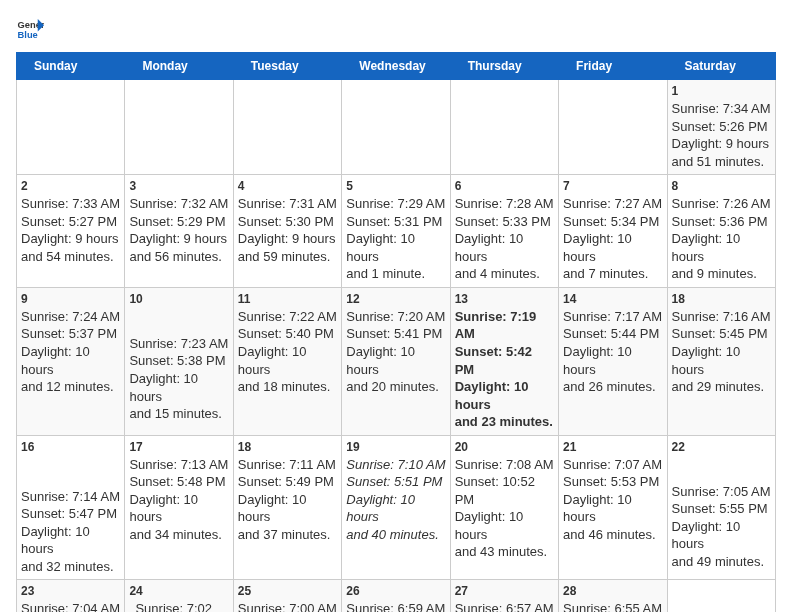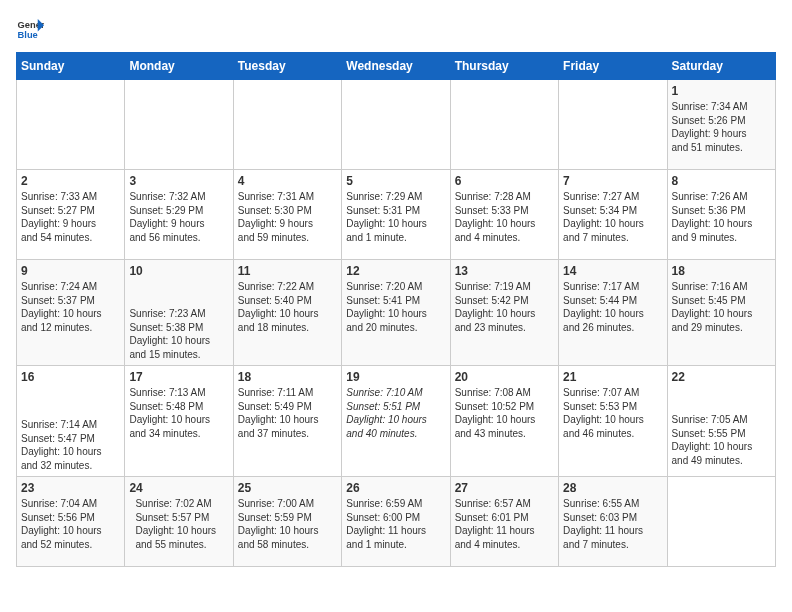--- a/index.html
+++ b/index.html
@@ -42,40 +42,40 @@
       border-collapse: collapse;
       table-layout: fixed;
     }
     thead tr {
       background-color: #1565C0;
     }
     thead th {
       color: #fff;
       font-size: 12px;
       font-weight: bold;
-      padding: 6px 4px;
+      padding: 6px 17px;
       text-align: left;
       border: 1px solid #1565C0;
     }
     tbody td {
       border: 1px solid #ccc;
       vertical-align: top;
       padding: 4px;
       font-size: 10px;
       color: #333;
       height: 90px;
       background: #fff;
     }
     .day-number {
       font-weight: bold;
       font-size: 12px;
       margin-bottom: 2px;
     }
     .day-info {
-      font-size: 10px;
+      font-size: 13px;
       line-height: 1.35;
       color: #333;
     }
     tbody tr:nth-child(odd) td {
       background: #f9f9f9;
     }
     tbody tr:nth-child(even) td {
       background: #fff;
     }
     .empty-cell {
@@ -207,21 +207,21 @@
         </td>
         <td>
           <div class="day-number">12</div>
           <div class="day-info" style="white-space: pre-line;">Sunrise: 7:20 AM
 Sunset: 5:41 PM
 Daylight: 10 hours
 and 20 minutes.</div>
         </td>
         <td>
           <div class="day-number">13</div>
-          <div class="day-info" style="white-space: pre-line;">Sunrise: 7:19 AM
+          <div class="day-info" style="white-space: pre-line; font-weight: bold;">Sunrise: 7:19 AM
 Sunset: 5:42 PM
 Daylight: 10 hours
 and 23 minutes.</div>
         </td>
         <td>
           <div class="day-number">14</div>
           <div class="day-info" style="white-space: pre-line;">Sunrise: 7:17 AM
 Sunset: 5:44 PM
 Daylight: 10 hours
 and 26 minutes.</div>

